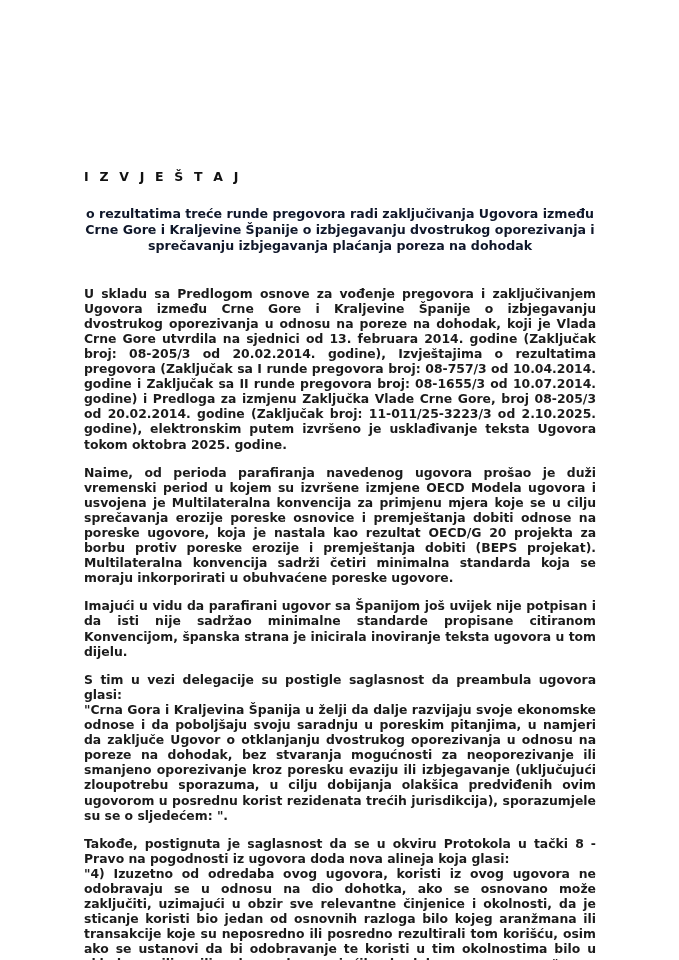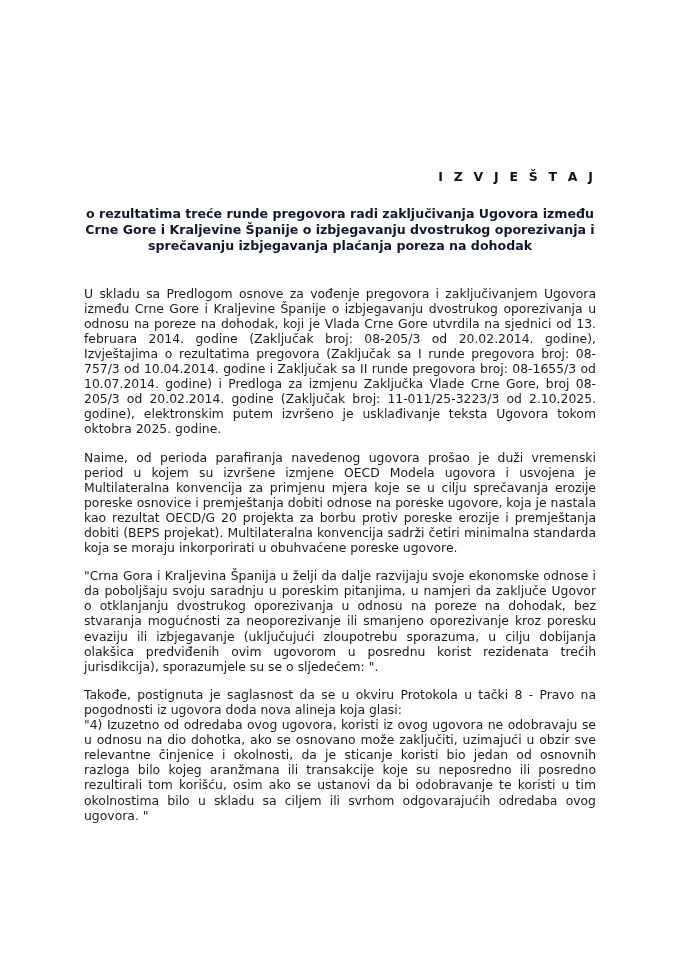--- a/index.html
+++ b/index.html
@@ -26,21 +26,21 @@
   .content {
     position: absolute;
     left: 84px;
     top: 0;
     width: 512px;
   }
 
   
   .doc-heading {
     margin-top: 168px;
-    text-align: right;
+    text-align: left;
     font-weight: bold;
     font-size: 12.5px;
     letter-spacing: 3.2px;
     line-height: 17px;
     color: #111111;
   }
   .doc-subtitle {
     margin-top: 21px;
     text-align: center;
     font-weight: bold;
@@ -54,20 +54,21 @@
     margin-top: 31px;
   }
   p.para {
     margin: 0 0 13px 0;
     font-size: 12.4px;
     line-height: 15.1px;
     text-align: justify;
     text-justify: inter-word;
     color: #1b1b1b;
     hyphens: none;
+    font-weight: bold;
   }
   p.para:last-child {
     margin-bottom: 0;
   }
   
   p.para > span.line-group {
     display: block;
   }
 </style>
 </head>
@@ -76,21 +77,23 @@
 <div class="page">
   <div class="content">
 
     <div class="doc-heading">I Z V J E Š T A J</div>
 
     <div class="doc-subtitle">o rezultatima treće runde pregovora radi zaključivanja Ugovora između Crne Gore i Kraljevine Španije o izbjegavanju dvostrukog oporezivanja i sprečavanju izbjegavanja plaćanja poreza na dohodak</div>
 
     <div class="body-block">
       <p class="para">U skladu sa Predlogom osnove za vođenje pregovora i zaključivanjem Ugovora između Crne Gore i Kraljevine Španije o izbjegavanju dvostrukog oporezivanja u odnosu na poreze na dohodak, koji je Vlada Crne Gore utvrdila na sjednici od 13. februara 2014. godine (Zaključak broj: 08-205/3 od 20.02.2014. godine), Izvještajima o rezultatima pregovora (Zaključak sa I runde pregovora broj: 08-757/3 od 10.04.2014. godine i Zaključak sa II runde pregovora broj: 08-1655/3 od 10.07.2014. godine) i Predloga za izmjenu Zaključka Vlade Crne Gore, broj 08-205/3 od 20.02.2014. godine (Zaključak broj: 11-011/25-3223/3 od 2.10.2025. godine), elektronskim putem izvršeno je usklađivanje teksta Ugovora tokom oktobra 2025. godine.</p>
       <p class="para">Naime, od perioda parafiranja navedenog ugovora prošao je duži vremenski period u kojem su izvršene izmjene OECD Modela ugovora i usvojena je Multilateralna konvencija za primjenu mjera koje se u cilju sprečavanja erozije poreske osnovice i premještanja dobiti odnose na poreske ugovore, koja je nastala kao rezultat OECD/G 20 projekta za borbu protiv poreske erozije i premještanja dobiti (BEPS projekat). Multilateralna konvencija sadrži četiri minimalna standarda koja se moraju inkorporirati u obuhvaćene poreske ugovore.</p>
+      <p class="para">Imajući u vidu da parafirani ugovor sa Španijom još uvijek nije potpisan i da isti nije sadržao minimalne standarde propisane citiranom Konvencijom, španska strana je inicirala inoviranje teksta ugovora u tom dijelu.</p>
       <p class="para">
+          <span class="line-group">S tim u vezi delegacije su postigle saglasnost da preambula ugovora glasi:</span>
           <span class="line-group">"Crna Gora i Kraljevina Španija u želji da dalje razvijaju svoje ekonomske odnose i da poboljšaju svoju saradnju u poreskim pitanjima, u namjeri da zaključe Ugovor o otklanjanju dvostrukog oporezivanja u odnosu na poreze na dohodak, bez stvaranja mogućnosti za neoporezivanje ili smanjeno oporezivanje kroz poresku evaziju ili izbjegavanje (uključujući zloupotrebu sporazuma, u cilju dobijanja olakšica predviđenih ovim ugovorom u posrednu korist rezidenata trećih jurisdikcija), sporazumjele su se o sljedećem: ".</span>
         </p>
       <p class="para">
           <span class="line-group">Takođe, postignuta je saglasnost da se u okviru Protokola u tački 8 - Pravo na pogodnosti iz ugovora doda nova alineja koja glasi:</span>
           <span class="line-group">"4) Izuzetno od odredaba ovog ugovora, koristi iz ovog ugovora ne odobravaju se u odnosu na dio dohotka, ako se osnovano može zaključiti, uzimajući u obzir sve relevantne činjenice i okolnosti, da je sticanje koristi bio jedan od osnovnih razloga bilo kojeg aranžmana ili transakcije koje su neposredno ili posredno rezultirali tom korišću, osim ako se ustanovi da bi odobravanje te koristi u tim okolnostima bilo u skladu sa ciljem ili svrhom odgovarajućih odredaba ovog ugovora. "</span>
         </p>
     </div>
 
   </div>
 </div>

